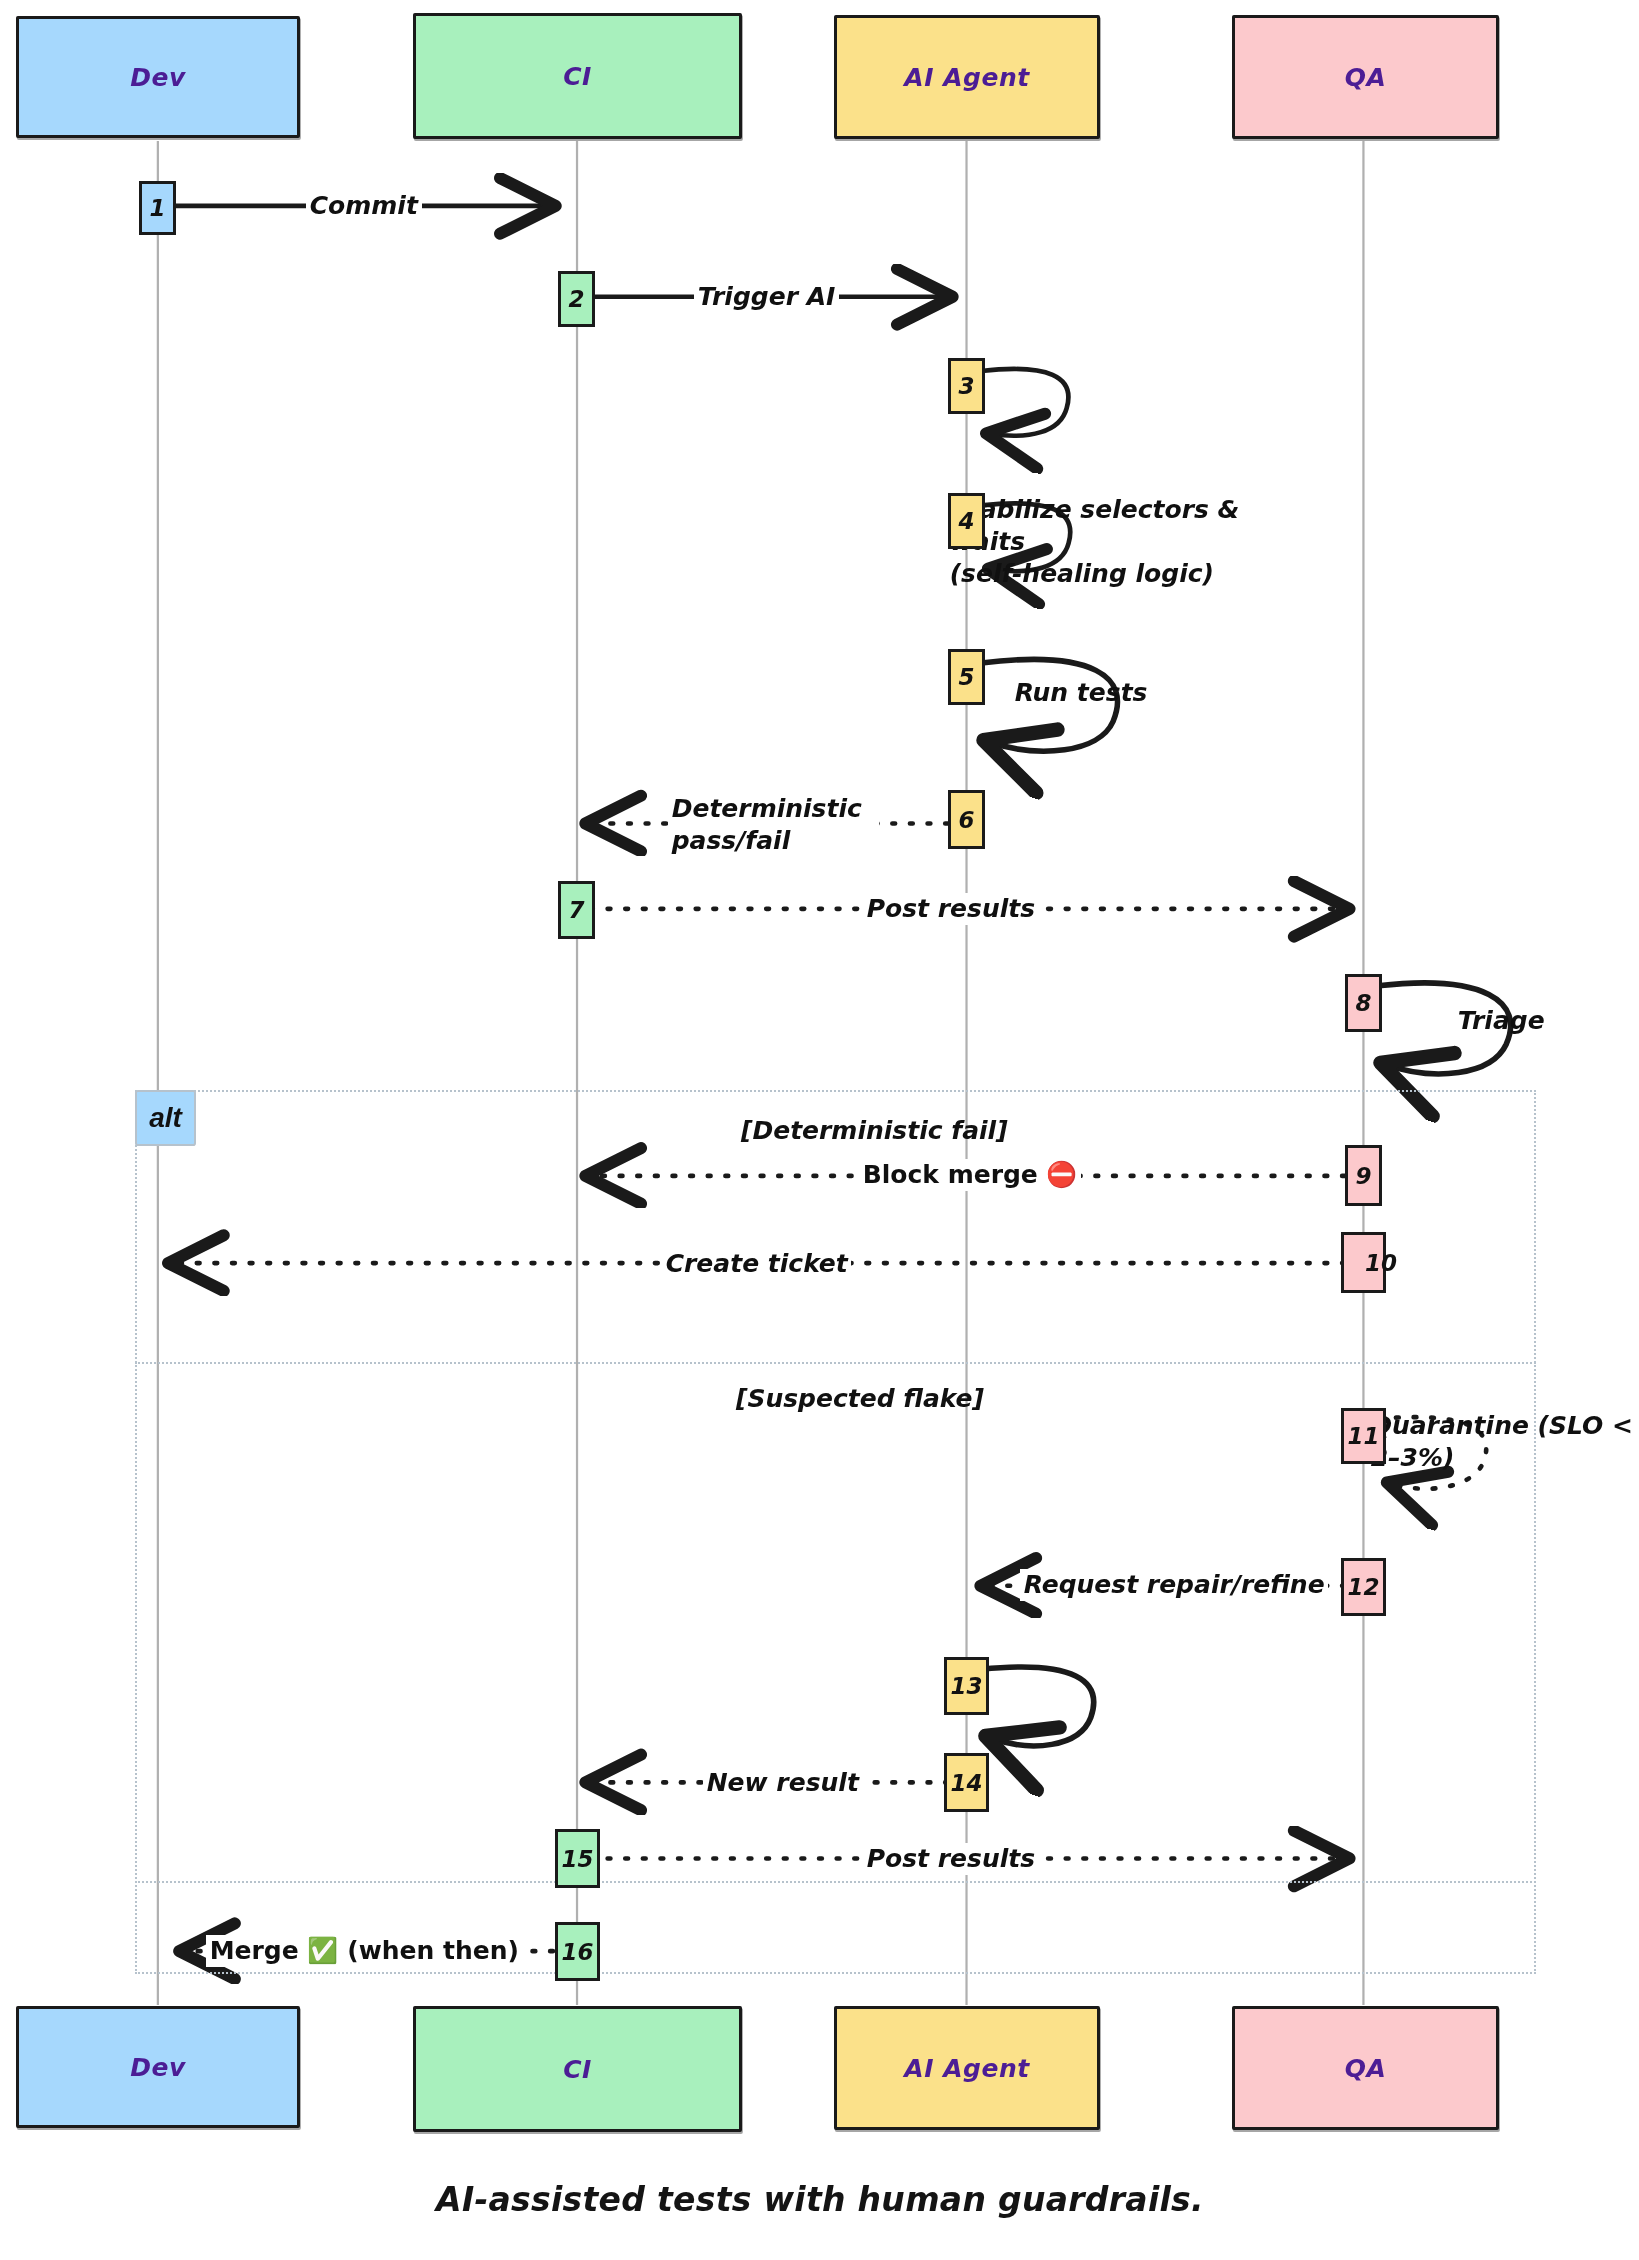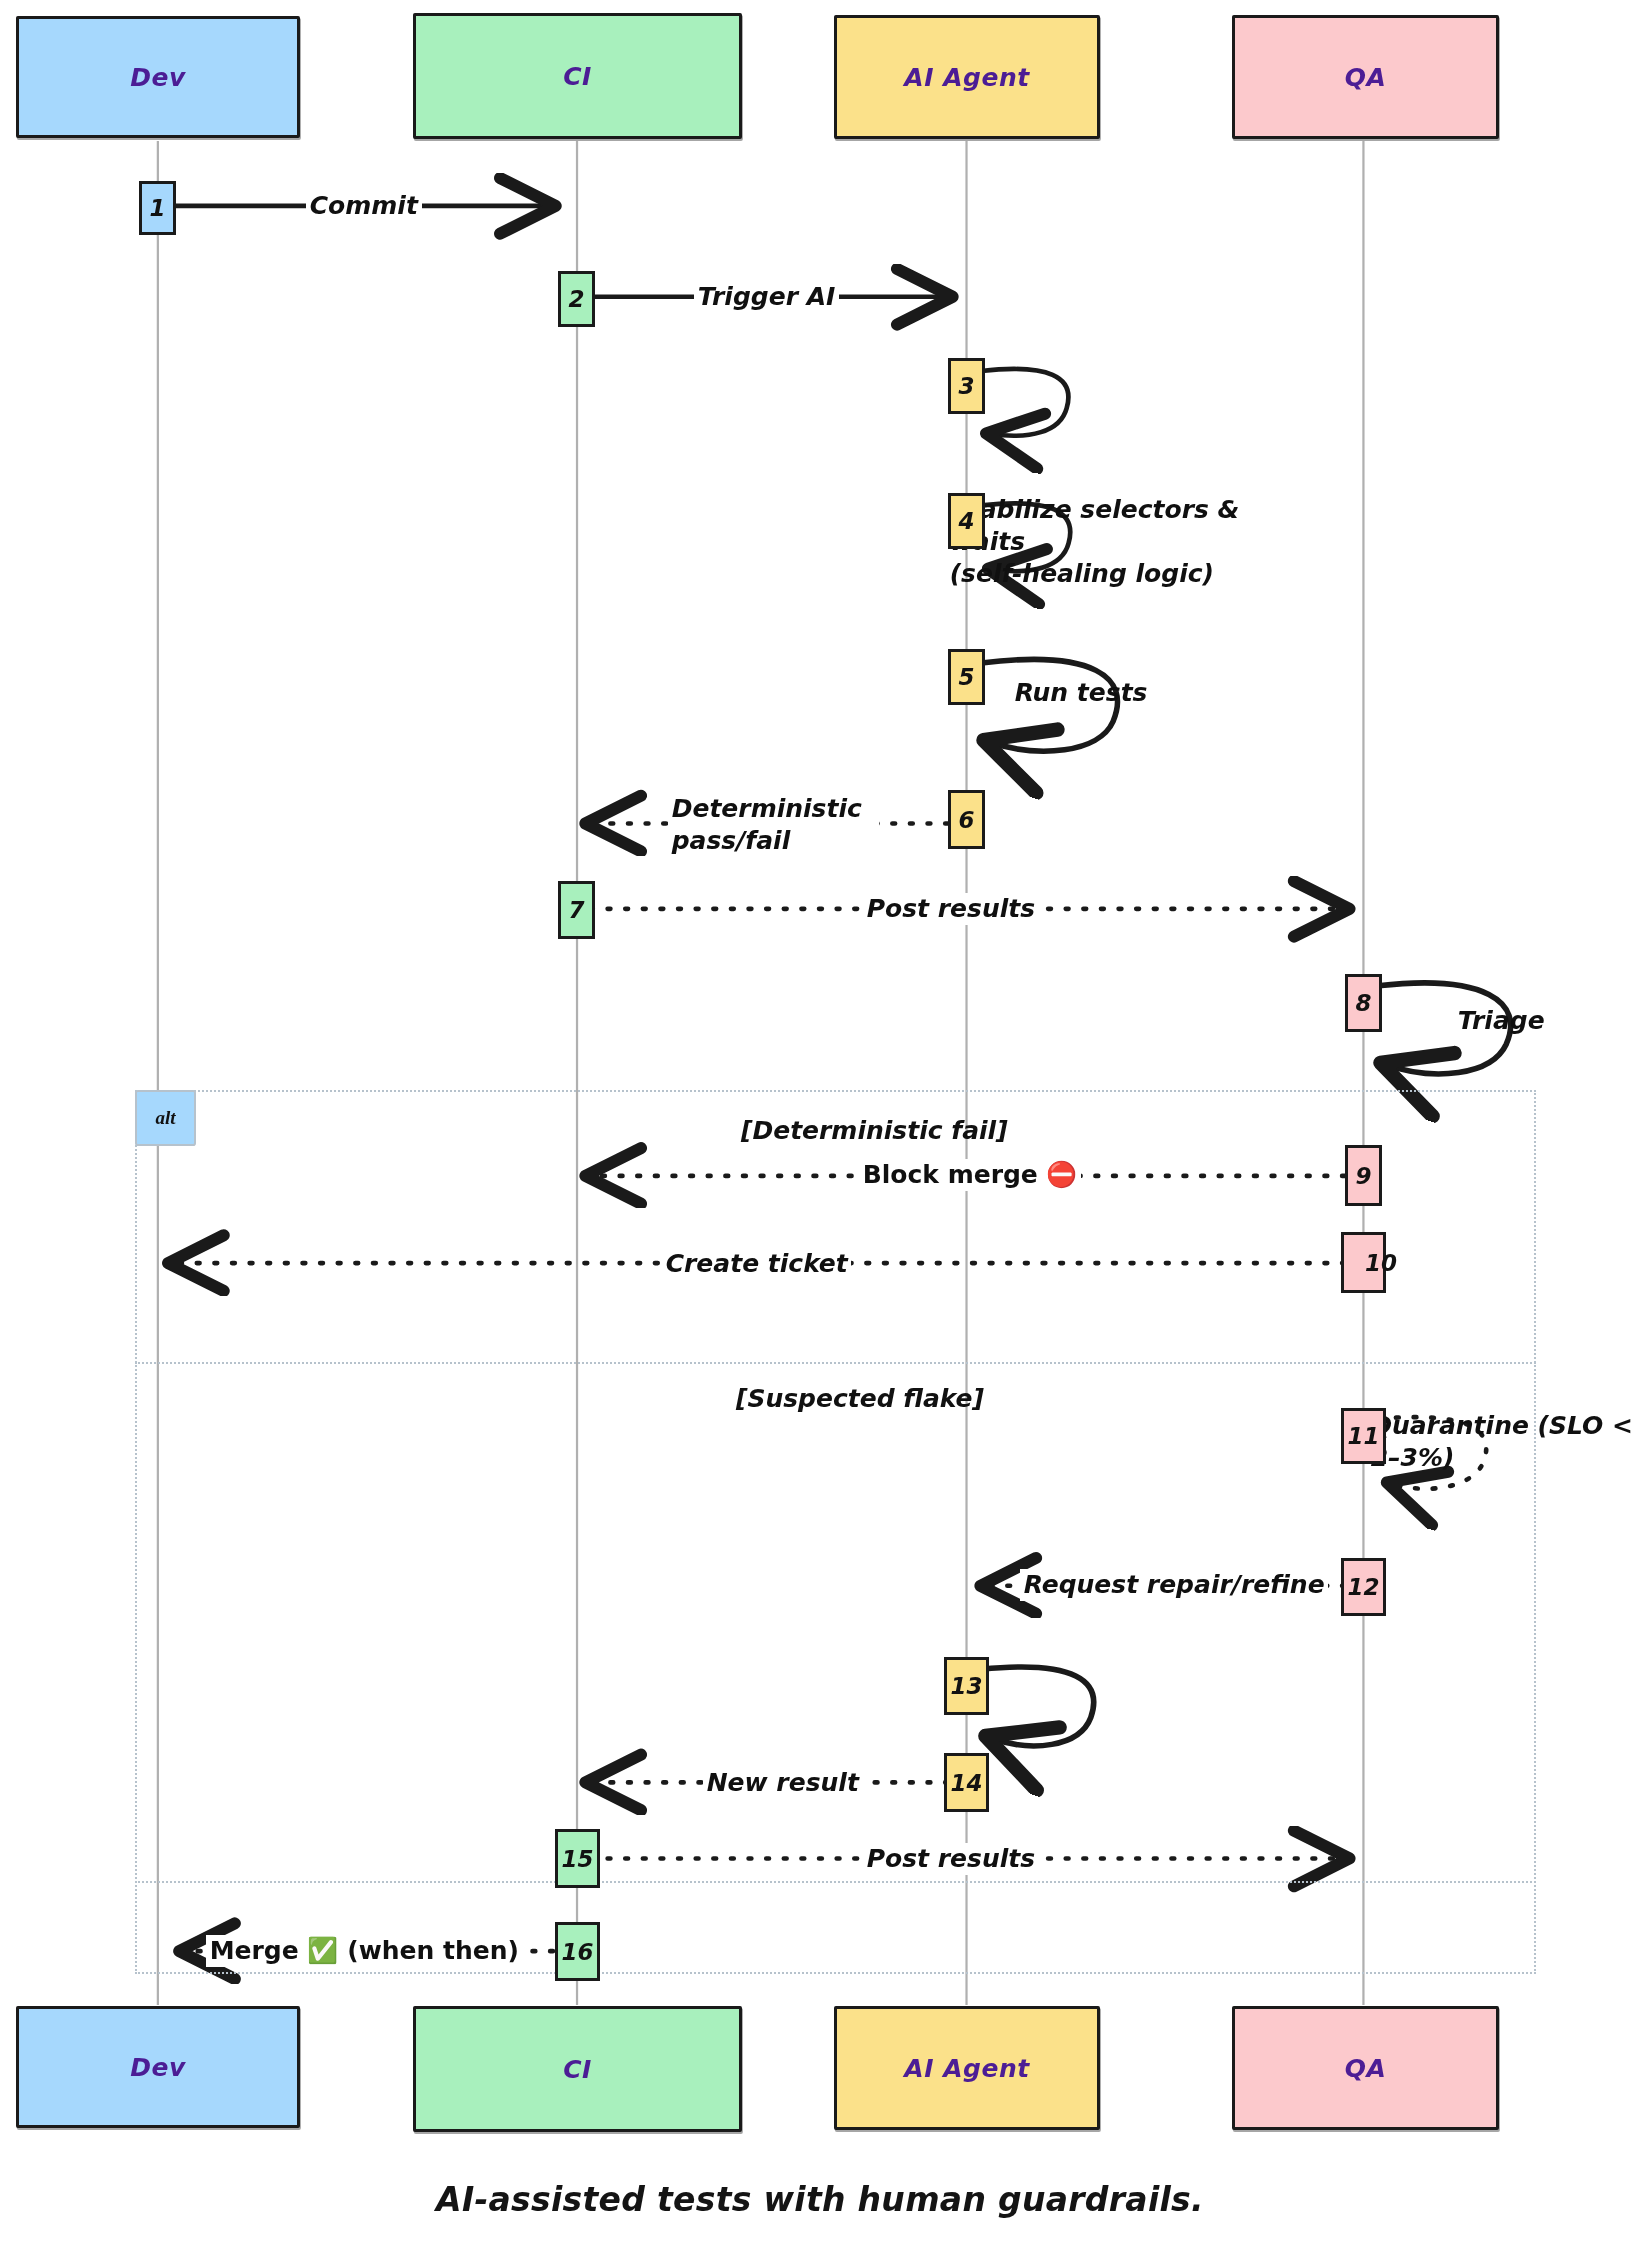--- a/index.html
+++ b/index.html
@@ -80,24 +80,24 @@
     z-index: 1;
   }
   .alt-tag {
     position: absolute;
     box-sizing: border-box;
     border: 2.8px solid #b6c2cc;
     border-radius: 2.8px;
     display: flex;
     align-items: center;
     justify-content: center;
-    font-family: Liberation Serif, serif;
+    font-family: Liberation Sans, sans-serif;
     font-style: italic;
     font-weight: 700;
-    font-size: 19px;
+    font-size: 28px;
     color: #111;
     z-index: 7;
   }
   .alt-cond {
     position: absolute;
     font-family: "DejaVu Sans", sans-serif;
     font-style: italic;
     font-weight: 600;
     font-size: 25px;
     color: #111;

